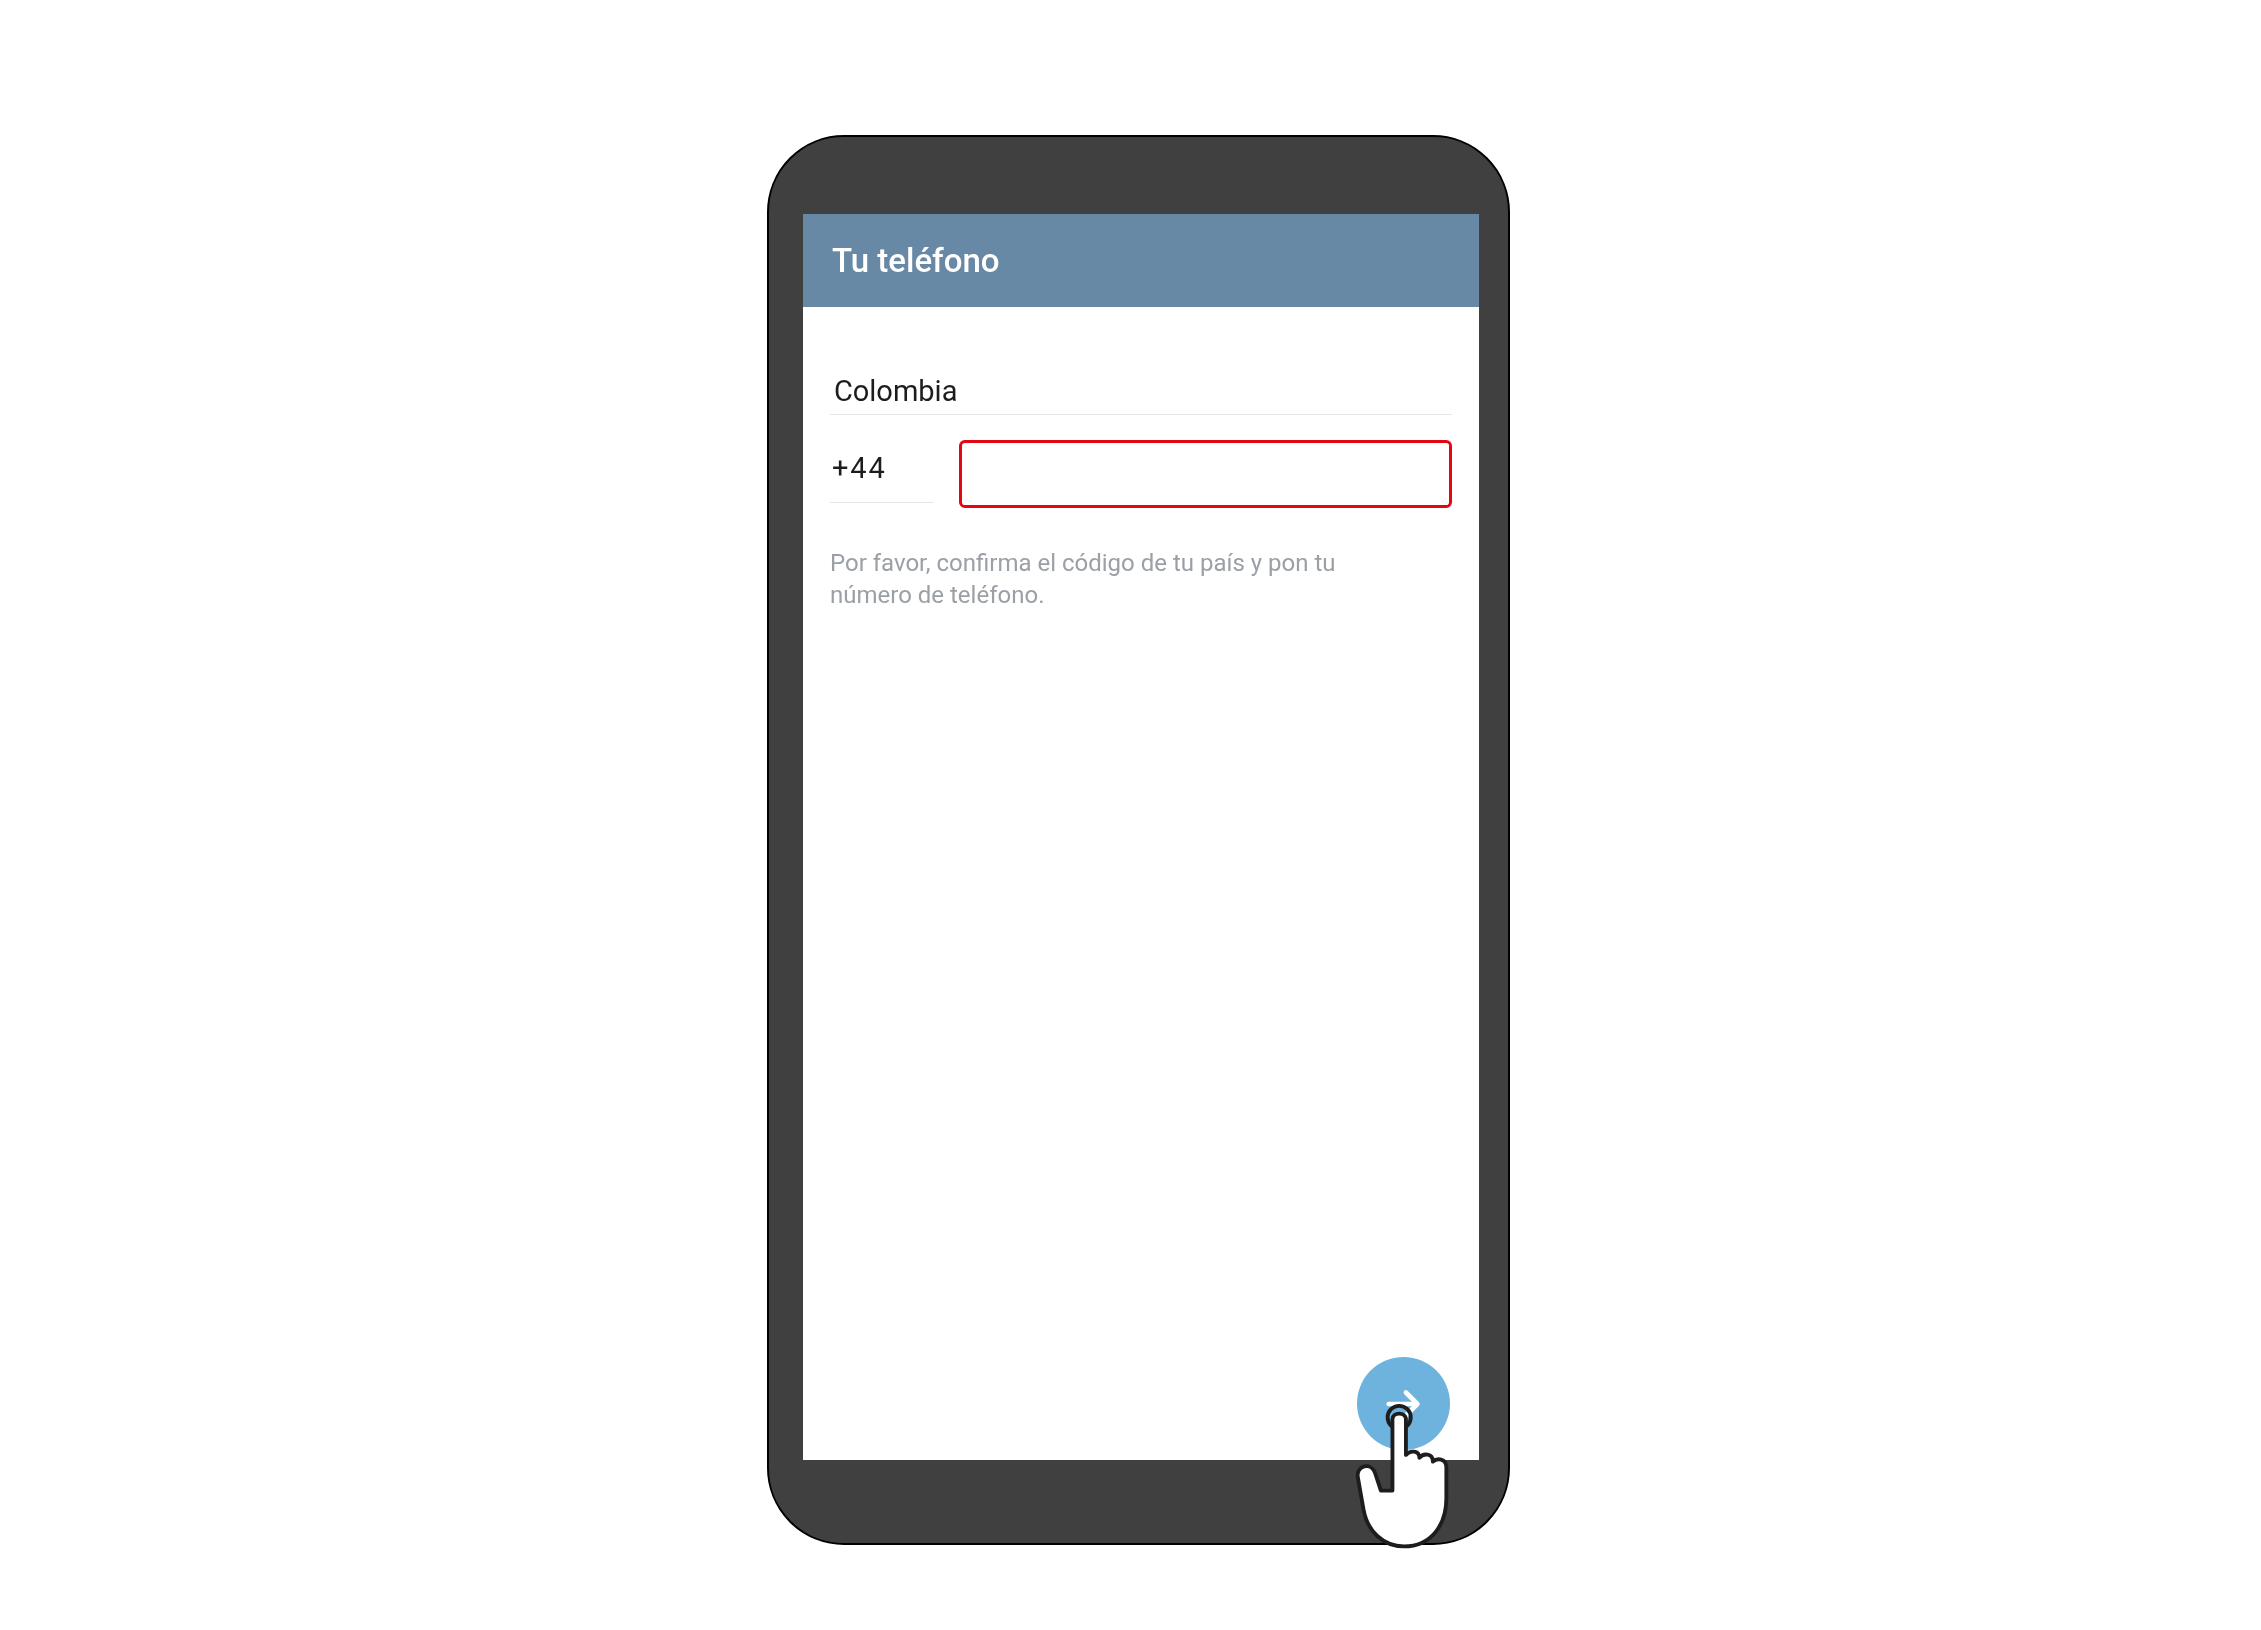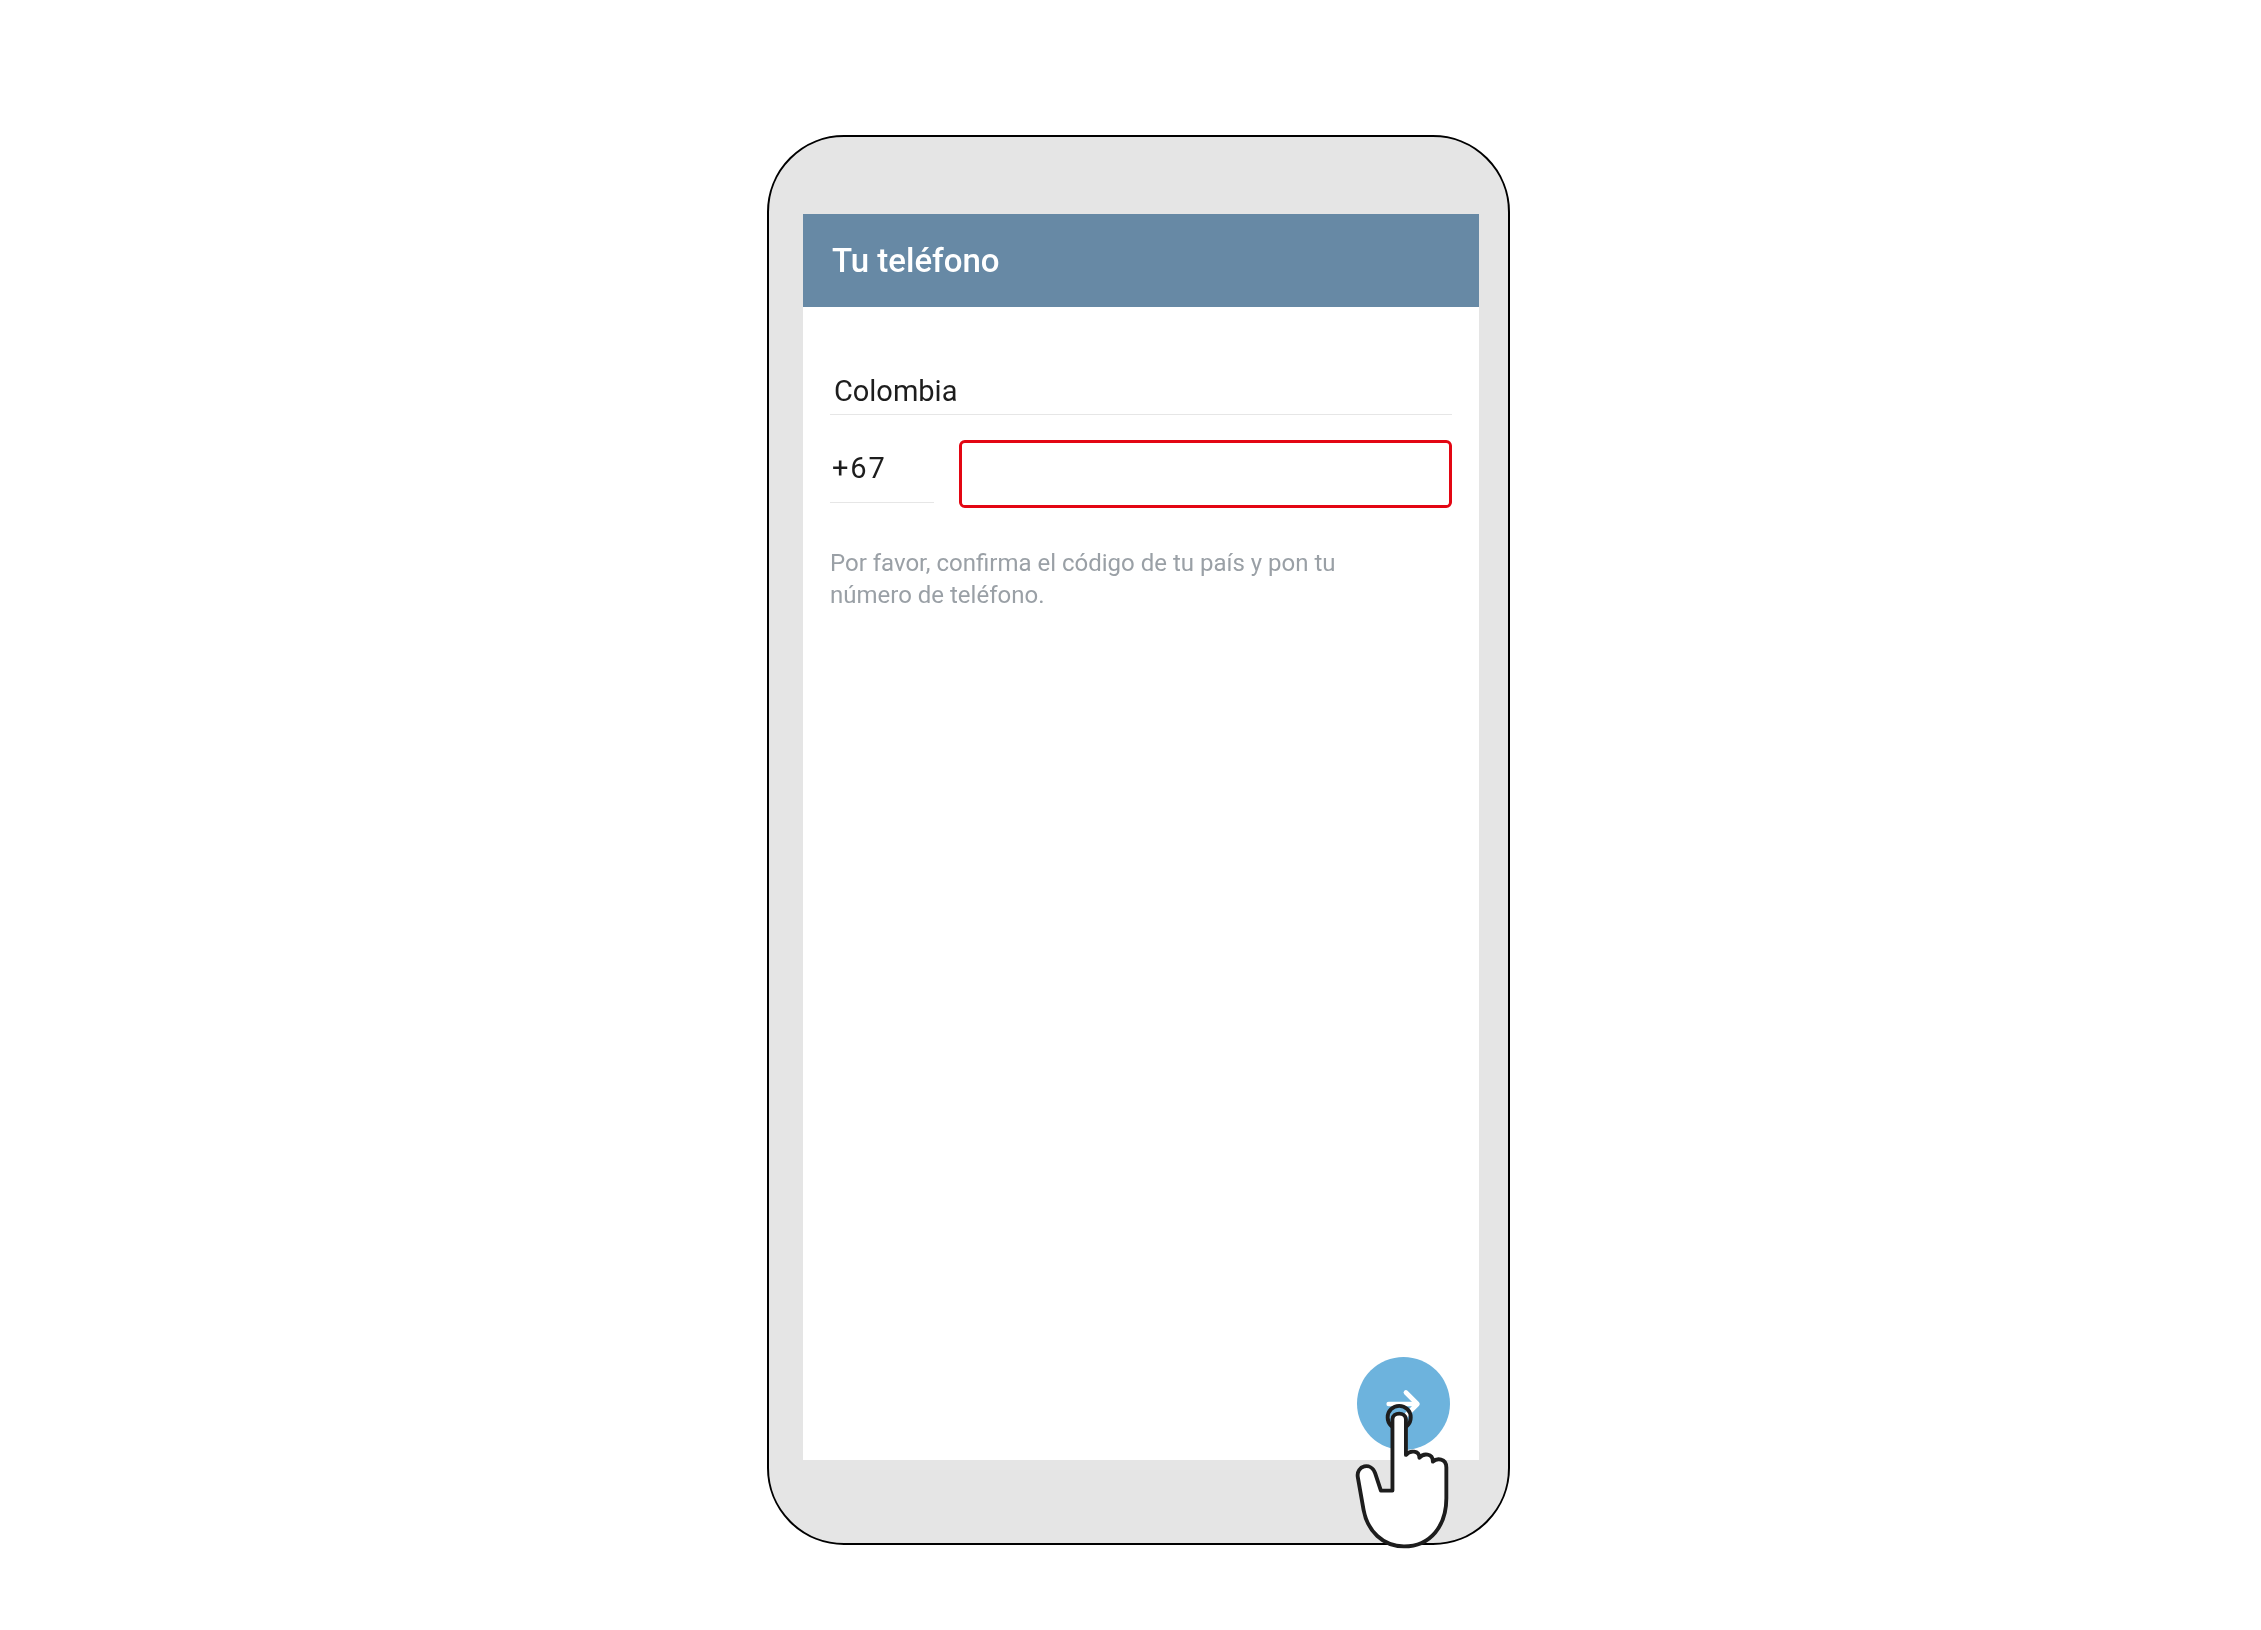--- a/index.html
+++ b/index.html
@@ -9,21 +9,21 @@
     background: #ffffff;
     font-family: -apple-system, BlinkMacSystemFont, "Segoe UI", Roboto, Helvetica, Arial, sans-serif;
     position: relative;
   }
   .phone-frame {
     position: absolute;
     left: 767px;
     top: 135px;
     width: 743px;
     height: 1410px;
-    background: #e5e5e5;
+    background: #404040;
     border-radius: 77px;
     border: 2.9px solid #000;
   }
   .phone-screen {
     position: absolute;
     left: 34px;
     top: 77px;
     width: 676px;
     height: 1246px;
     background: #ffffff;
@@ -127,21 +127,21 @@
       <span class="header-title">Tu teléfono</span>
     </div>
 
     <div class="content-area">
 
       <div class="country-row">
         <span class="country-name">Colombia</span>
       </div>
 
       <div class="phone-row">
-        <div class="country-code">+67</div>
+        <div class="country-code">+44</div>
         <div class="phone-input-wrap">
           <input type="text" class="phone-input" value="" style="">
         </div>
       </div>
 
       <div class="helper-text">Por favor, confirma el código de tu país y pon tu número de teléfono.</div>
 
       <div class="fab">
         <span>
           <svg width="46" height="46" viewBox="0 0 24 24" fill="none" stroke="#ffffff" stroke-width="2.4" stroke-linecap="round" stroke-linejoin="round">

